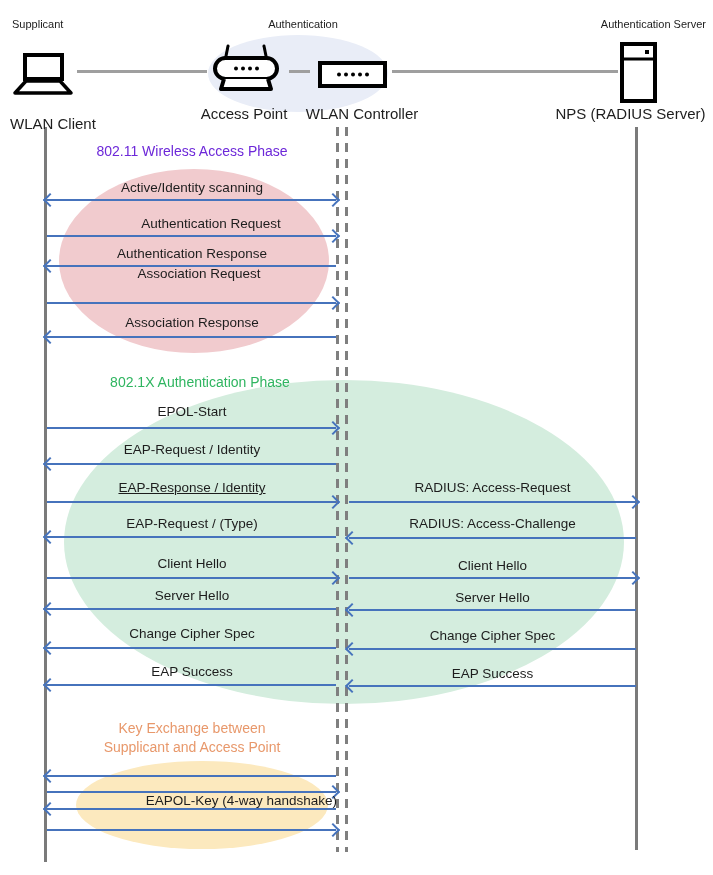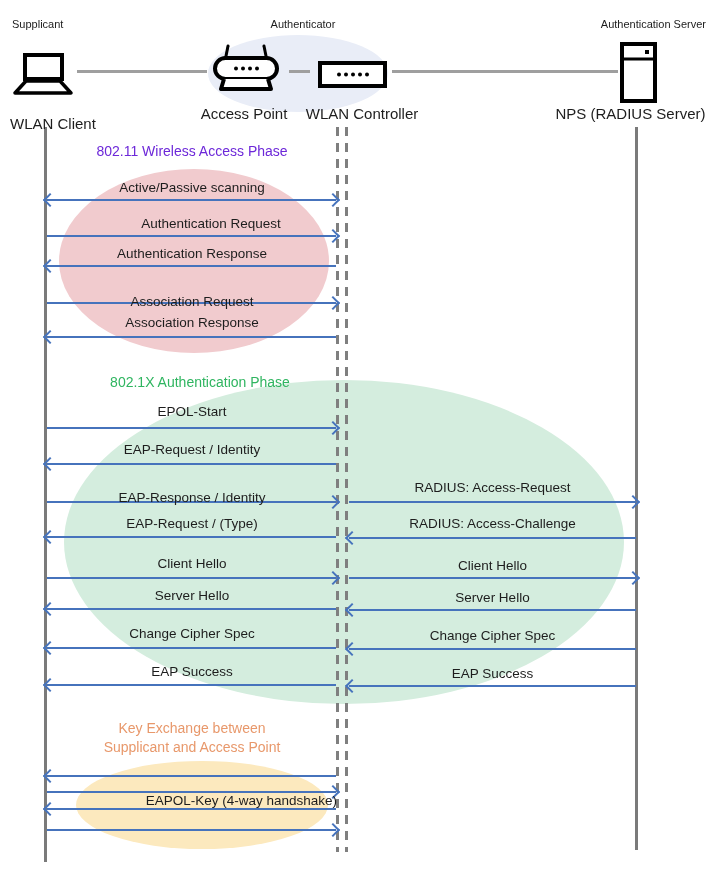--- a/index.html
+++ b/index.html
@@ -47,21 +47,21 @@
   .p1t{color:#6d28d9;}
   .p2t{color:#2FB560;}
   .p3t{color:#E8986B;}
 </style>
 </head>
 <body>
 
 <div id="canvas">
 
   <div class="abs role" style="left:12px;top:18px;">Supplicant</div>
-  <div class="abs role center" style="left:233px;top:18px;width:140px;">Authenticator</div>
+  <div class="abs role center" style="left:233px;top:18px;width:140px;">Authentication</div>
   <div class="abs role right" style="left:556px;top:18px;width:150px;">Authentication Server</div>
 
   <div class="abs ellipse auth-ellipse"></div>
 
   <div class="abs connector" style="left:77px;width:130px;"></div>
   <div class="abs connector" style="left:289px;width:21px;"></div>
   <div class="abs connector" style="left:392px;width:226px;"></div>
 
   <svg class="abs icon" style="left:12px;top:52px;" width="62" height="45" viewBox="0 0 62 45">
     <rect x="13" y="3" width="37" height="24" fill="#fff" stroke="#000" stroke-width="4"></rect>
@@ -106,42 +106,42 @@
 
   <div class="abs ellipse phase1-ellipse"></div>
   <div class="abs ellipse phase2-ellipse"></div>
   <div class="abs ellipse phase3-ellipse"></div>
 
   <div class="ptitle p1t lcol" style="top:143px;">802.11 Wireless Access Phase</div>
   <div class="ptitle p2t" style="left:55px;width:290px;top:374px;">802.1X Authentication Phase</div>
   <div class="ptitle p3t lcol" style="top:720px;">Key Exchange between</div>
   <div class="ptitle p3t lcol" style="top:739px;">Supplicant and Access Point</div>
 
-  <div class="mlabel lcol" style="top:180px;">Active/Passive scanning</div>
+  <div class="mlabel lcol" style="top:180px;">Active/Identity scanning</div>
   <div class="arrow l r" style="left:47px;width:289px;top:199px;"></div>
 
   <div class="mlabel lcol" style="top:216px;margin-left:19px;">Authentication Request</div>
   <div class="arrow r" style="left:47px;width:289px;top:235px;"></div>
 
   <div class="mlabel lcol" style="top:246px;">Authentication Response</div>
   <div class="arrow l" style="left:47px;width:289px;top:265px;"></div>
 
-  <div class="mlabel lcol" style="top:294px;">Association Request</div>
+  <div class="mlabel lcol" style="top:266px;padding-left:7px;">Association Request</div>
   <div class="arrow r" style="left:47px;width:289px;top:302px;"></div>
 
   <div class="mlabel lcol" style="top:315px;">Association Response</div>
   <div class="arrow l" style="left:47px;width:289px;top:336px;"></div>
 
   <div class="mlabel lcol" style="top:404px;">EPOL-Start</div>
   <div class="arrow r" style="left:47px;width:289px;top:427px;"></div>
 
   <div class="mlabel lcol" style="top:442px;">EAP-Request / Identity</div>
   <div class="arrow l" style="left:47px;width:289px;top:463px;"></div>
 
-  <div class="mlabel lcol" style="top:490px;">EAP-Response / Identity</div>
+  <div class="mlabel lcol" style="top:480px;text-decoration:underline;">EAP-Response / Identity</div>
   <div class="arrow r" style="left:47px;width:289px;top:501px;"></div>
 
   <div class="mlabel lcol" style="top:516px;">EAP-Request / (Type)</div>
   <div class="arrow l" style="left:47px;width:289px;top:536px;"></div>
 
   <div class="mlabel lcol" style="top:556px;">Client Hello</div>
   <div class="arrow r" style="left:47px;width:289px;top:577px;"></div>
 
   <div class="mlabel lcol" style="top:588px;">Server Hello</div>
   <div class="arrow l" style="left:47px;width:289px;top:608px;"></div>

